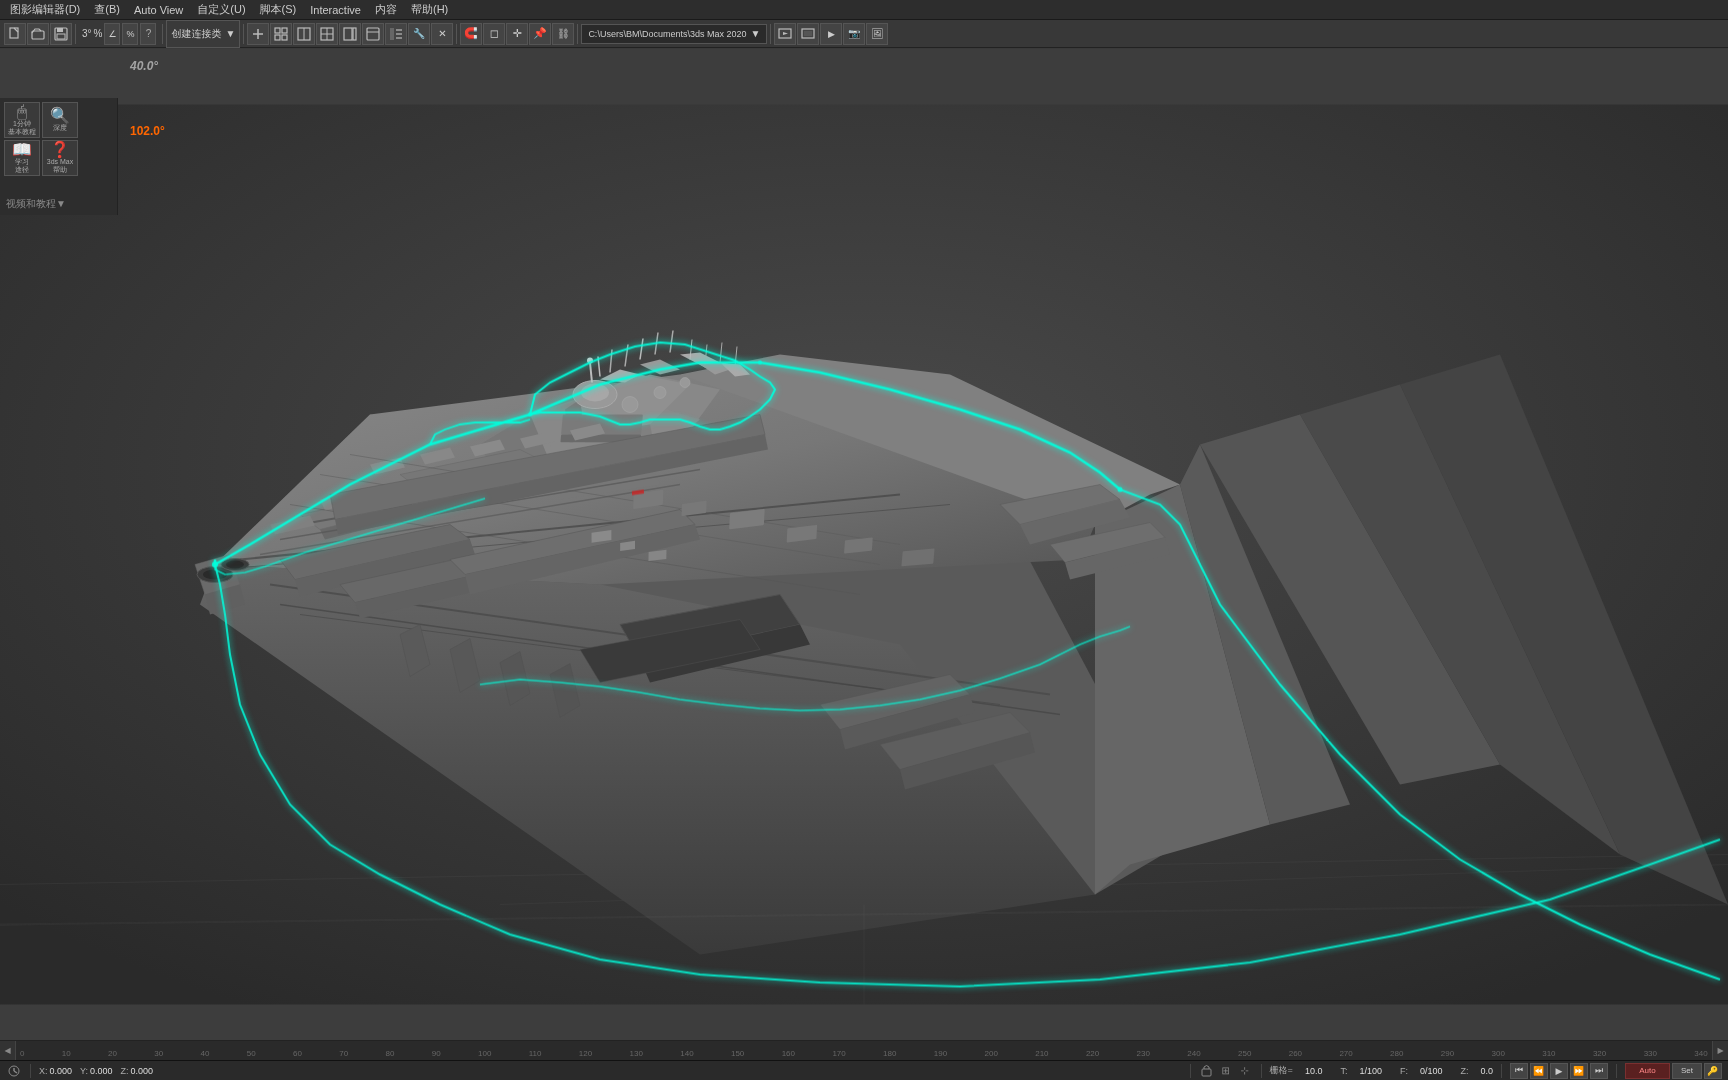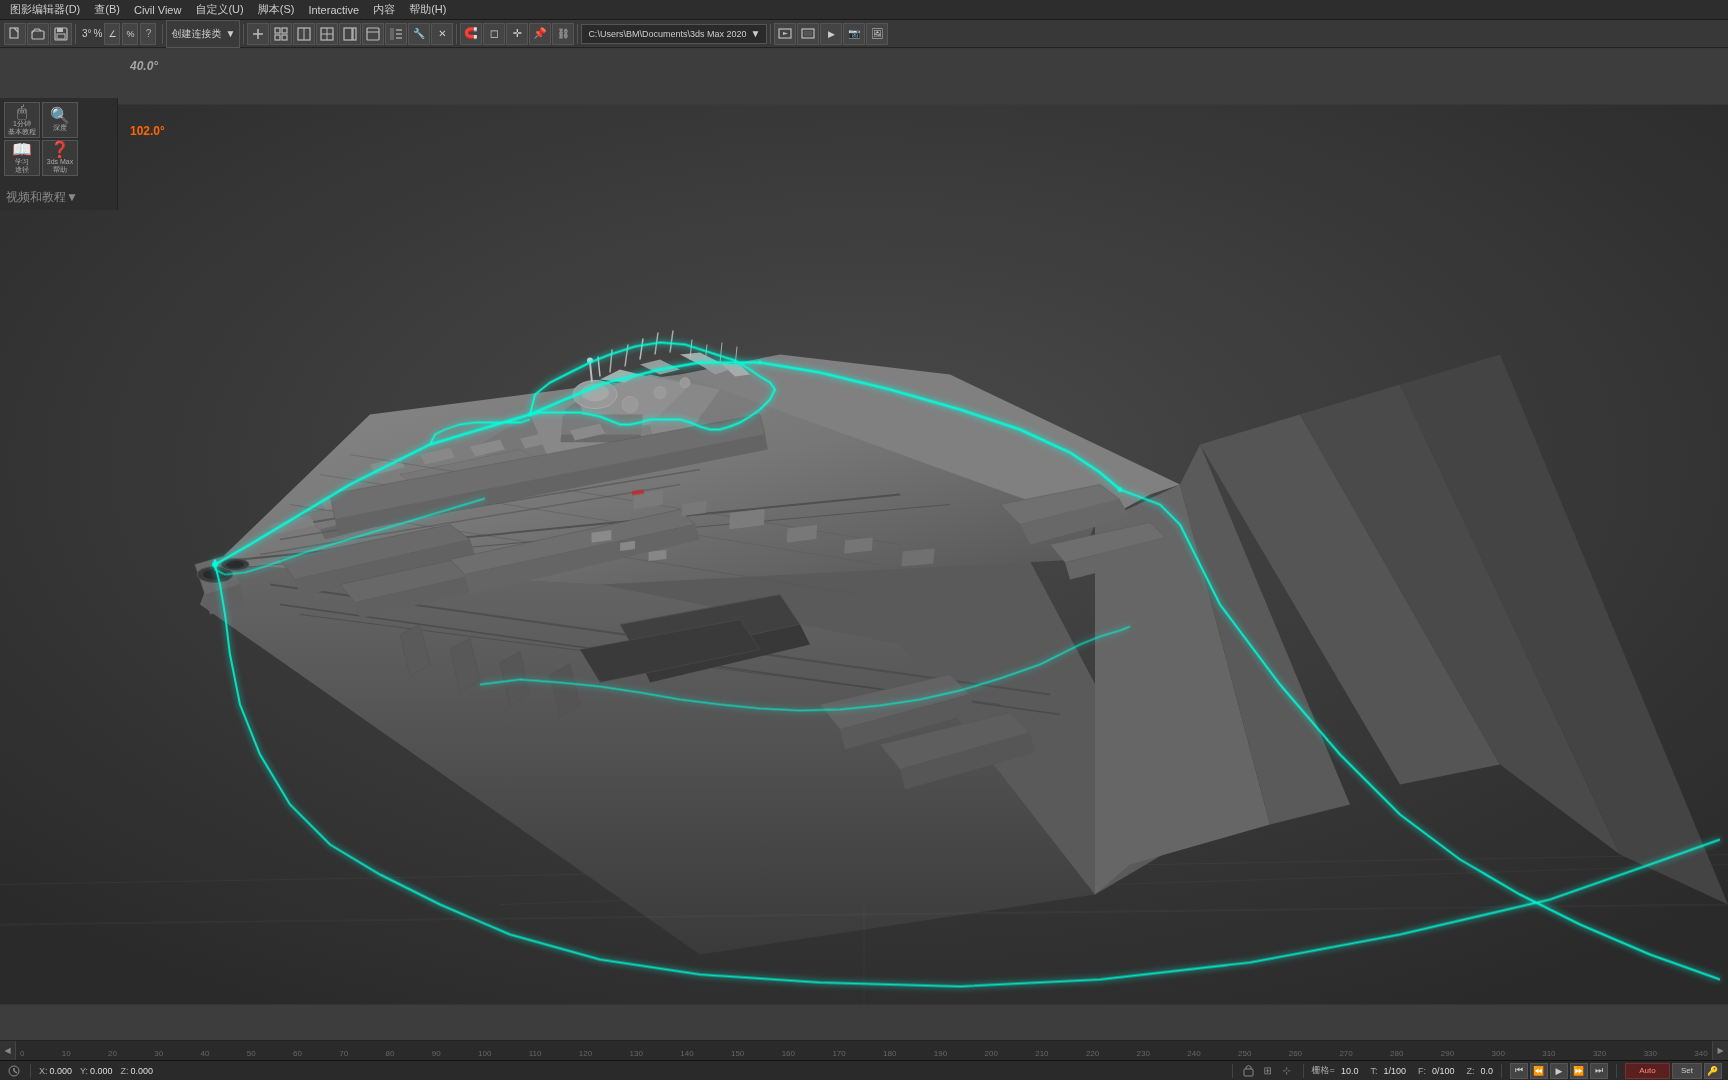--- a/index.html
+++ b/index.html
@@ -219,21 +219,21 @@
       border-right: 1px solid #222;
       padding: 4px 2px 4px 4px;
     }
   </style>
 </head>
 <body>
 
 <div id="menu-bar">
   <div class="menu-item">图影编辑器(D)</div>
   <div class="menu-item">查(B)</div>
-  <div class="menu-item">Civil View</div>
+  <div class="menu-item">Auto View</div>
   <div class="menu-item">自定义(U)</div>
   <div class="menu-item">脚本(S)</div>
   <div class="menu-item">Interactive</div>
   <div class="menu-item">内容</div>
   <div class="menu-item">帮助(H)</div>
 </div>
 
 <div id="toolbar">
 
   <div class="toolbar-btn" title="New">
@@ -384,21 +384,21 @@
         </div>
       </div>
       <div class="side-icon-btn">
         <div class="side-icon-symbol">❓</div>
         <div style="font-size:7px;color:#aaa;text-align:center;">
           <span>3ds Max</span><br>
           <span>帮助</span>
         </div>
       </div>
     </div>
-    <div style="margin-top:13px;font-size:12px;color:#888;cursor:pointer;padding-left:2px;">视频和教程▼</div>
+    <div style="margin-top:21px;font-size:10px;color:#888;cursor:pointer;padding-left:2px;">视频和教程▼</div>
   </div>
 
   <div id="coords-overlay" style="left:130px;">
     <div class="coord-x">40.0°</div>
     <div class="coord-y">102.0°</div>
   </div>
 
   <svg id="ship-svg" viewBox="0 0 1728 900" xmlns="http://www.w3.org/2000/svg">
 
     <defs>
@@ -692,21 +692,21 @@
           <rect x="1" y="5" width="9" height="7" rx="1" fill="none" stroke="#888" stroke-width="1"></rect>
           <path d="M3 5 V3 Q5.5 0 8 3 V5" fill="none" stroke="#888" stroke-width="1"></path>
         </svg>
       </div>
       <div class="status-icon" style="font-size:10px;color:#888;">⊞</div>
       <div class="status-icon" style="font-size:10px;color:#888;">⊹</div>
     </div>
 
     <div class="status-sep"></div>
 
-    <div style="display:flex;align-items:center;gap:6px;">
+    <div style="display:flex;align-items:center;gap:12px;">
       <span class="status-coord-label">栅格=</span>
       <span class="status-coord-val">10.0</span>
       <span class="status-coord-label" style="margin-left:6px;">T:</span>
       <span class="status-coord-val">1/100</span>
       <span class="status-coord-label" style="margin-left:6px;">F:</span>
       <span class="status-coord-val">0/100</span>
       <span class="status-coord-label" style="margin-left:6px;">Z:</span>
       <span class="status-coord-val">0.0</span>
     </div>
 

